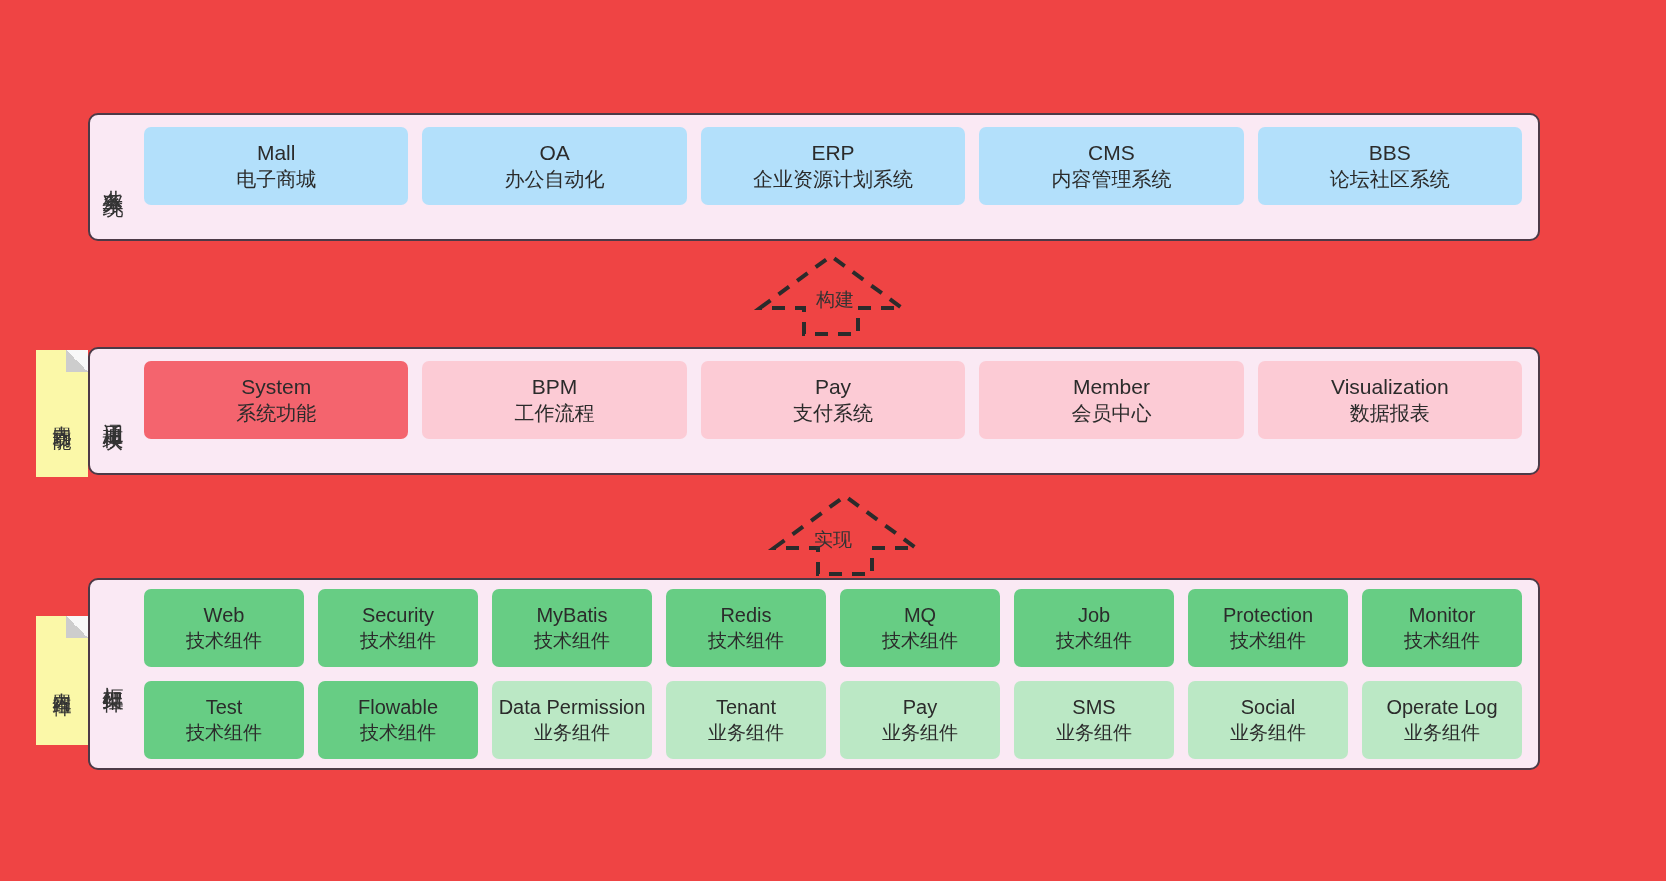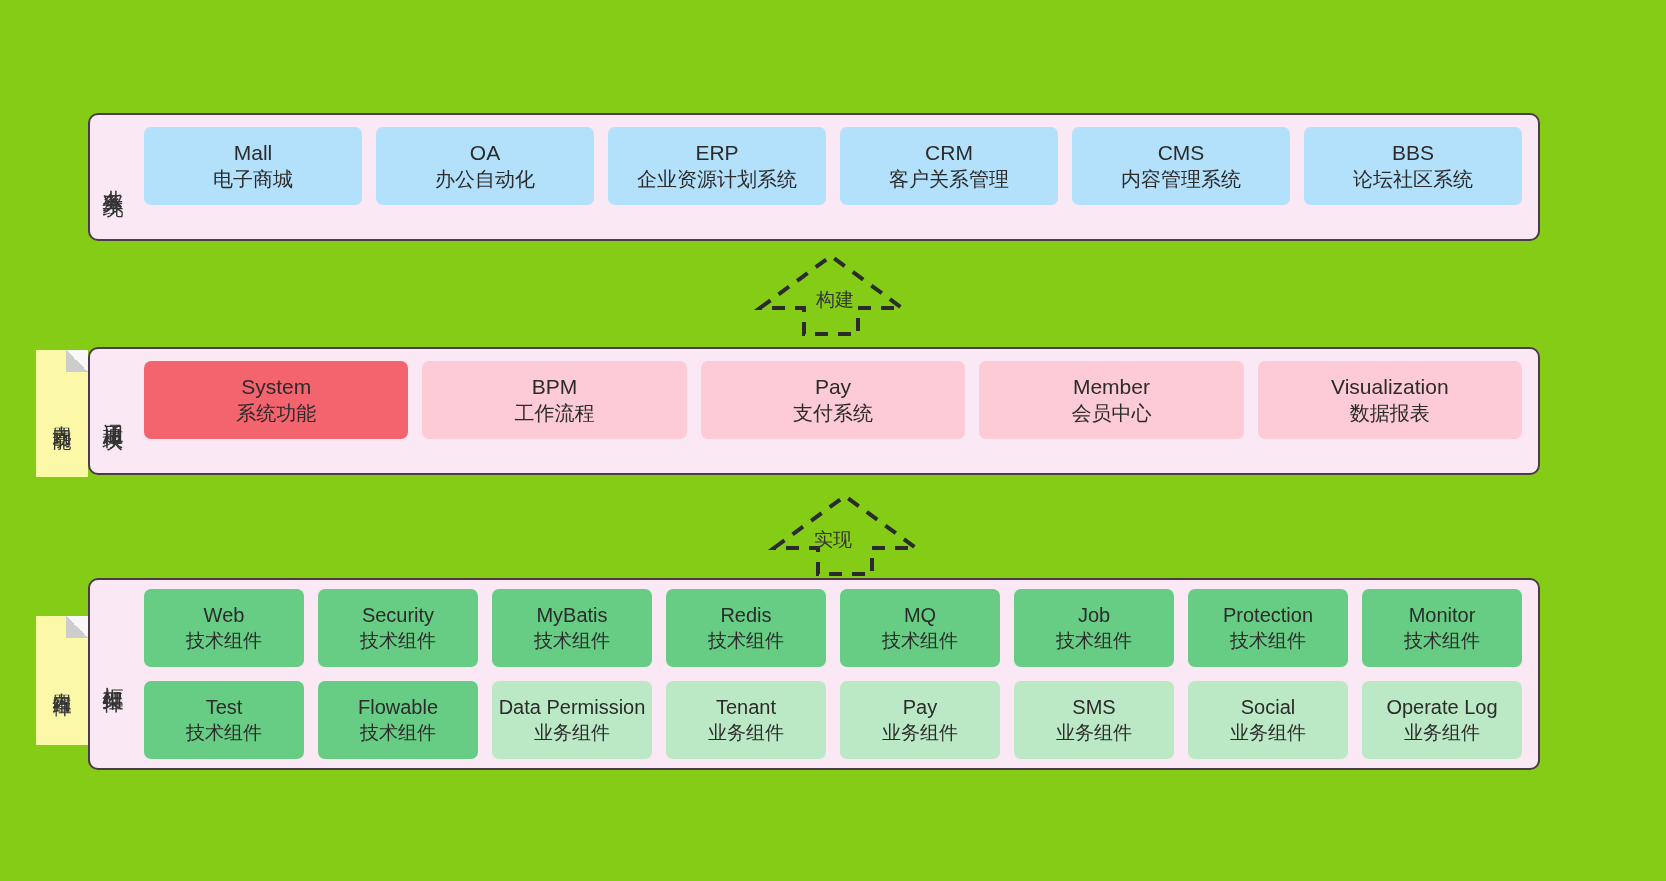--- a/index.html
+++ b/index.html
@@ -7,21 +7,21 @@
   html, body {
     margin: 0; padding: 0;
     width: 1666px; height: 881px;
     background: #f8f8f8;
     font-family: "Liberation Sans", "DejaVu Sans", sans-serif;
     overflow: hidden;
   }
   #canvas {
     position: relative;
     width: 1666px; height: 881px;
-    background: #84cc16;
+    background: #ef4444;
   }
 
   
   .layer {
     position: absolute;
     background: #fae9f4;
     border: 2px solid #4c3a47;
     border-radius: 10px;
     display: flex;
     flex-direction: row;
@@ -155,24 +155,20 @@
         </div>
         <div class="node blue">
           <span class="t1">OA</span>
           <span class="t2">办公自动化</span>
         </div>
         <div class="node blue">
           <span class="t1">ERP</span>
           <span class="t2">企业资源计划系统</span>
         </div>
         <div class="node blue">
-          <span class="t1">CRM</span>
-          <span class="t2">客户关系管理</span>
-        </div>
-        <div class="node blue">
           <span class="t1">CMS</span>
           <span class="t2">内容管理系统</span>
         </div>
         <div class="node blue">
           <span class="t1">BBS</span>
           <span class="t2">论坛社区系统</span>
         </div>
 
       </div>
     </div>

